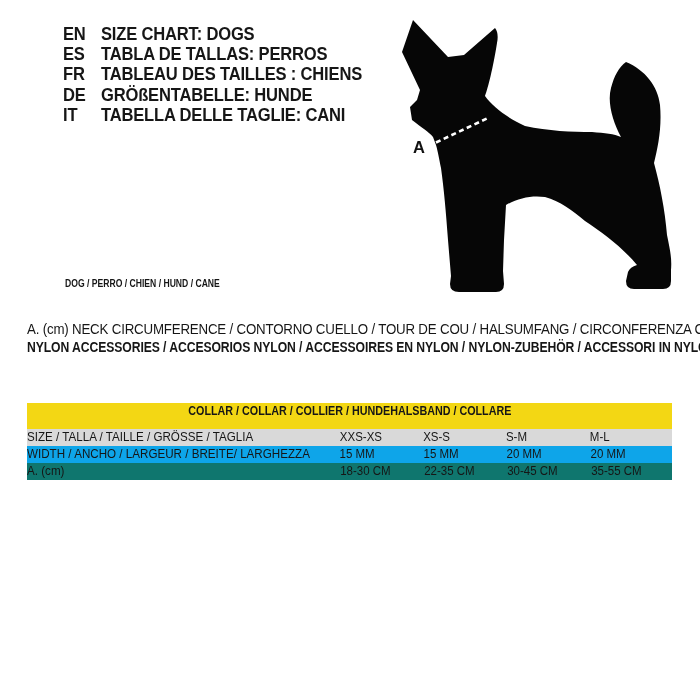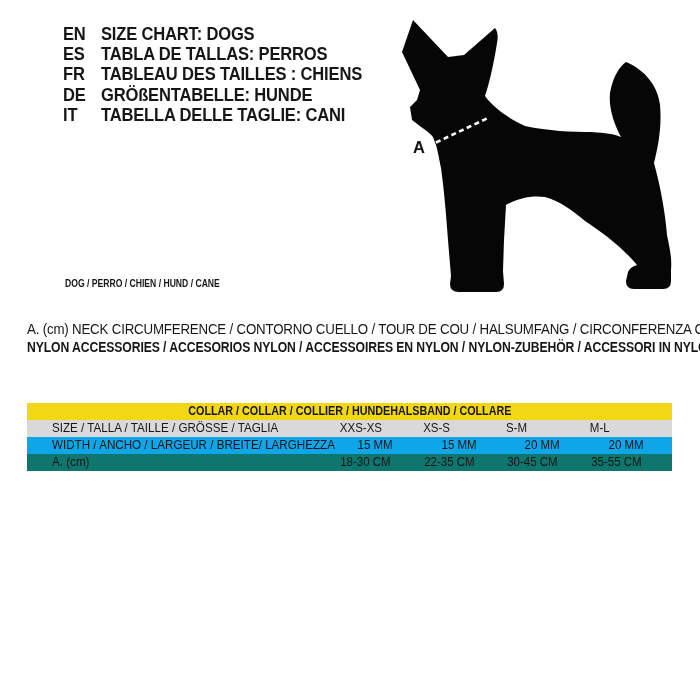--- a/index.html
+++ b/index.html
@@ -21,26 +21,26 @@
   
   .species-line{left:29px;top:278px;font-size:10px;font-weight:bold;margin-left:36px;}
   .species-line .cond{transform:scaleX(0.86);}
   .note-a{left:27px;top:321px;font-size:14px;font-weight:normal;}
   .note-a .cond{transform:scaleX(0.95);letter-spacing:-0.2px;}
   .note-nylon{left:27px;top:339px;font-size:14.5px;font-weight:bold;}
   .note-nylon .cond{transform:scaleX(0.84);letter-spacing:-0.1px;}
 
   
   .size-table{left:27px;top:403px;width:645px;}
-  .tbl-header{height:17px;line-height:17px;background:#F3D714;text-align:center;font-size:12.5px;font-weight:bold;}
+  .tbl-header{height:26px;line-height:17px;background:#F3D714;text-align:center;font-size:12.5px;font-weight:bold;}
   .tbl-row{display:flex;height:17px;line-height:17px;font-size:12.5px;}
   .tbl-row.gray{background:#D9D9D9;}
   .tbl-row.white{background:#0ea5e9;}
   .tbl-row.light{background:#0f766e;}
-  .tbl-label{flex:0 0 311px;padding-left:25px;box-sizing:border-box;text-align:left;}
+  .tbl-label{flex:0 0 311px;padding-left:0;box-sizing:border-box;text-align:left;}
   .tbl-cell{flex:0 0 83.5px;text-align:left;}
   .tbl-label .cond{transform:scaleX(0.93);}
   .tbl-cell .cond-c{transform:scaleX(0.92);}
 
   
   .dog-figure{left:395px;top:10px;width:290px;height:290px;}
 </style>
 </head>
 <body>
 

